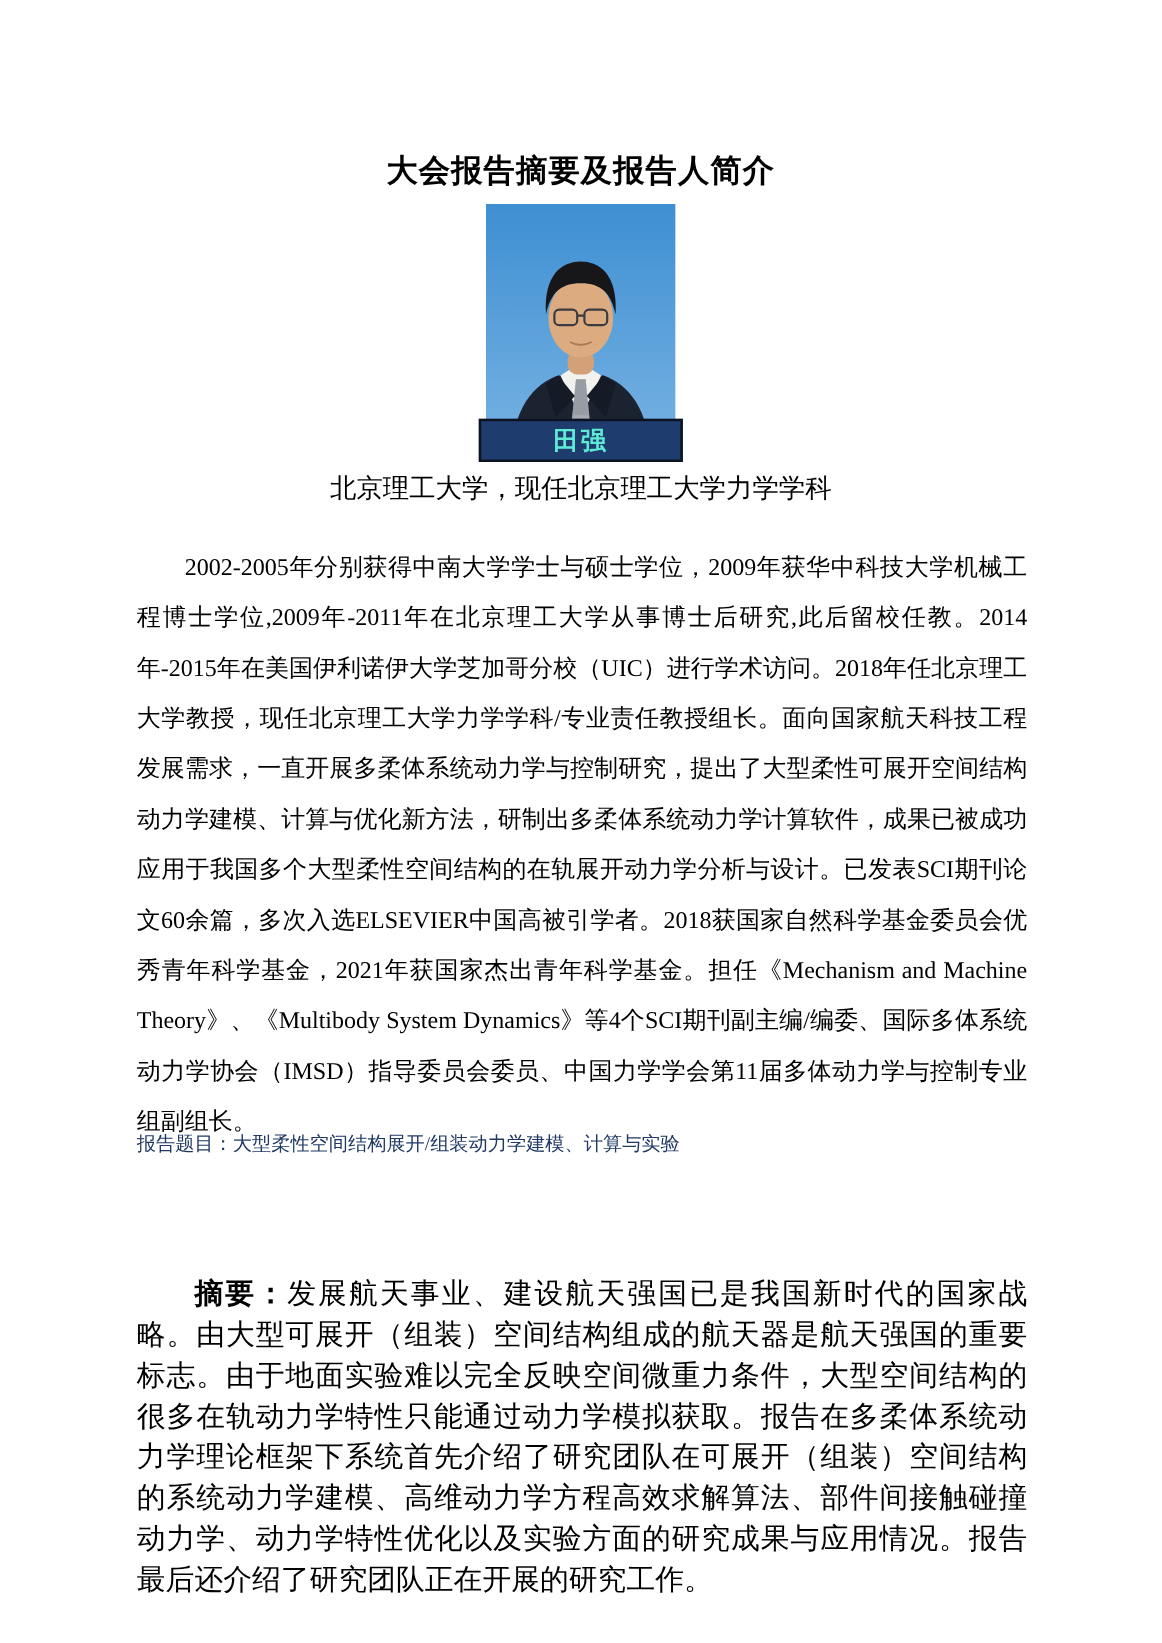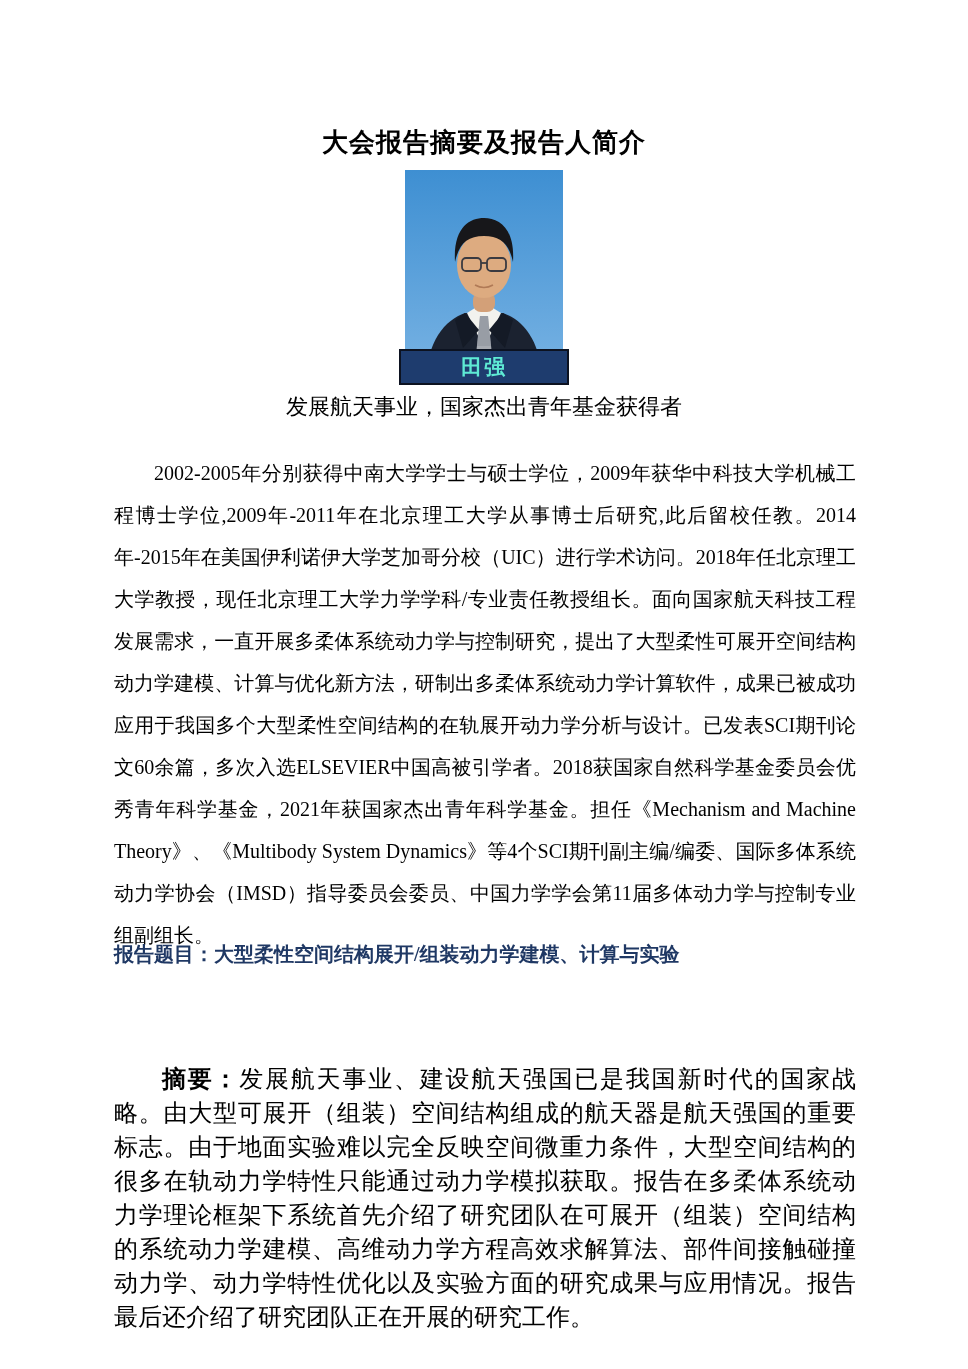--- a/index.html
+++ b/index.html
@@ -36,21 +36,21 @@
 
   .bio{
     position:absolute;top:432px;left:114px;width:742px;
     font-size:20px;line-height:42px;
     text-align:justify;text-justify:inter-ideograph;
     text-indent:2em;
   }
 
   .report-heading{
     position:absolute;top:938px;left:114px;width:742px;
-    font-size:20px;font-weight:bold;line-height:32px;
+    font-size:16px;font-weight:normal;line-height:32px;
   }
 
   .abstract{
     position:absolute;top:1038px;left:114px;width:742px;
     font-size:24px;line-height:34px;
     text-align:justify;text-justify:inter-ideograph;
     text-indent:2em;
   }
   .abstract .lead{font-weight:bold;}
 </style>
@@ -92,21 +92,21 @@
       <rect x="82" y="88" width="19" height="13" rx="4" fill="none" stroke="#3a3a40" stroke-width="1.8"></rect>
       <line x1="76" y1="93" x2="82" y2="93" stroke="#3a3a40" stroke-width="1.8"></line>
 
       <path d="M70,115 Q79,120 88,115" fill="none" stroke="#b07a56" stroke-width="1.6"></path>
     </svg>
     <div class="name-banner" style="background:#1e3c6e;">
       <span>田强</span>
     </div>
   </div>
 
-  <div class="affiliation">发展航天事业，国家杰出青年基金获得者</div>
+  <div class="affiliation">北京理工大学，现任北京理工大学力学学科</div>
 
   <p class="bio">2002-2005年分别获得中南大学学士与硕士学位，2009年获华中科技大学机械工程博士学位,2009年-2011年在北京理工大学从事博士后研究,此后留校任教。2014年-2015年在美国伊利诺伊大学芝加哥分校（UIC）进行学术访问。2018年任北京理工大学教授，现任北京理工大学力学学科/专业责任教授组长。面向国家航天科技工程发展需求，一直开展多柔体系统动力学与控制研究，提出了大型柔性可展开空间结构动力学建模、计算与优化新方法，研制出多柔体系统动力学计算软件，成果已被成功应用于我国多个大型柔性空间结构的在轨展开动力学分析与设计。已发表SCI期刊论文60余篇，多次入选ELSEVIER中国高被引学者。2018获国家自然科学基金委员会优秀青年科学基金，2021年获国家杰出青年科学基金。担任《Mechanism and Machine Theory》、《Multibody System Dynamics》等4个SCI期刊副主编/编委、国际多体系统动力学协会（IMSD）指导委员会委员、中国力学学会第11届多体动力学与控制专业组副组长。</p>
 
   <div class="report-heading" style="color:#1f3864;">
     <span>报告题目：</span><span>大型柔性空间结构展开/组装动力学建模、计算与实验</span>
   </div>
 
   <p class="abstract">
     <span class="lead">摘要：</span><span>发展航天事业、建设航天强国已是我国新时代的国家战略。由大型可展开（组装）空间结构组成的航天器是航天强国的重要标志。由于地面实验难以完全反映空间微重力条件，大型空间结构的很多在轨动力学特性只能通过动力学模拟获取。报告在多柔体系统动力学理论框架下系统首先介绍了研究团队在可展开（组装）空间结构的系统动力学建模、高维动力学方程高效求解算法、部件间接触碰撞动力学、动力学特性优化以及实验方面的研究成果与应用情况。报告最后还介绍了研究团队正在开展的研究工作。</span>
   </p>

